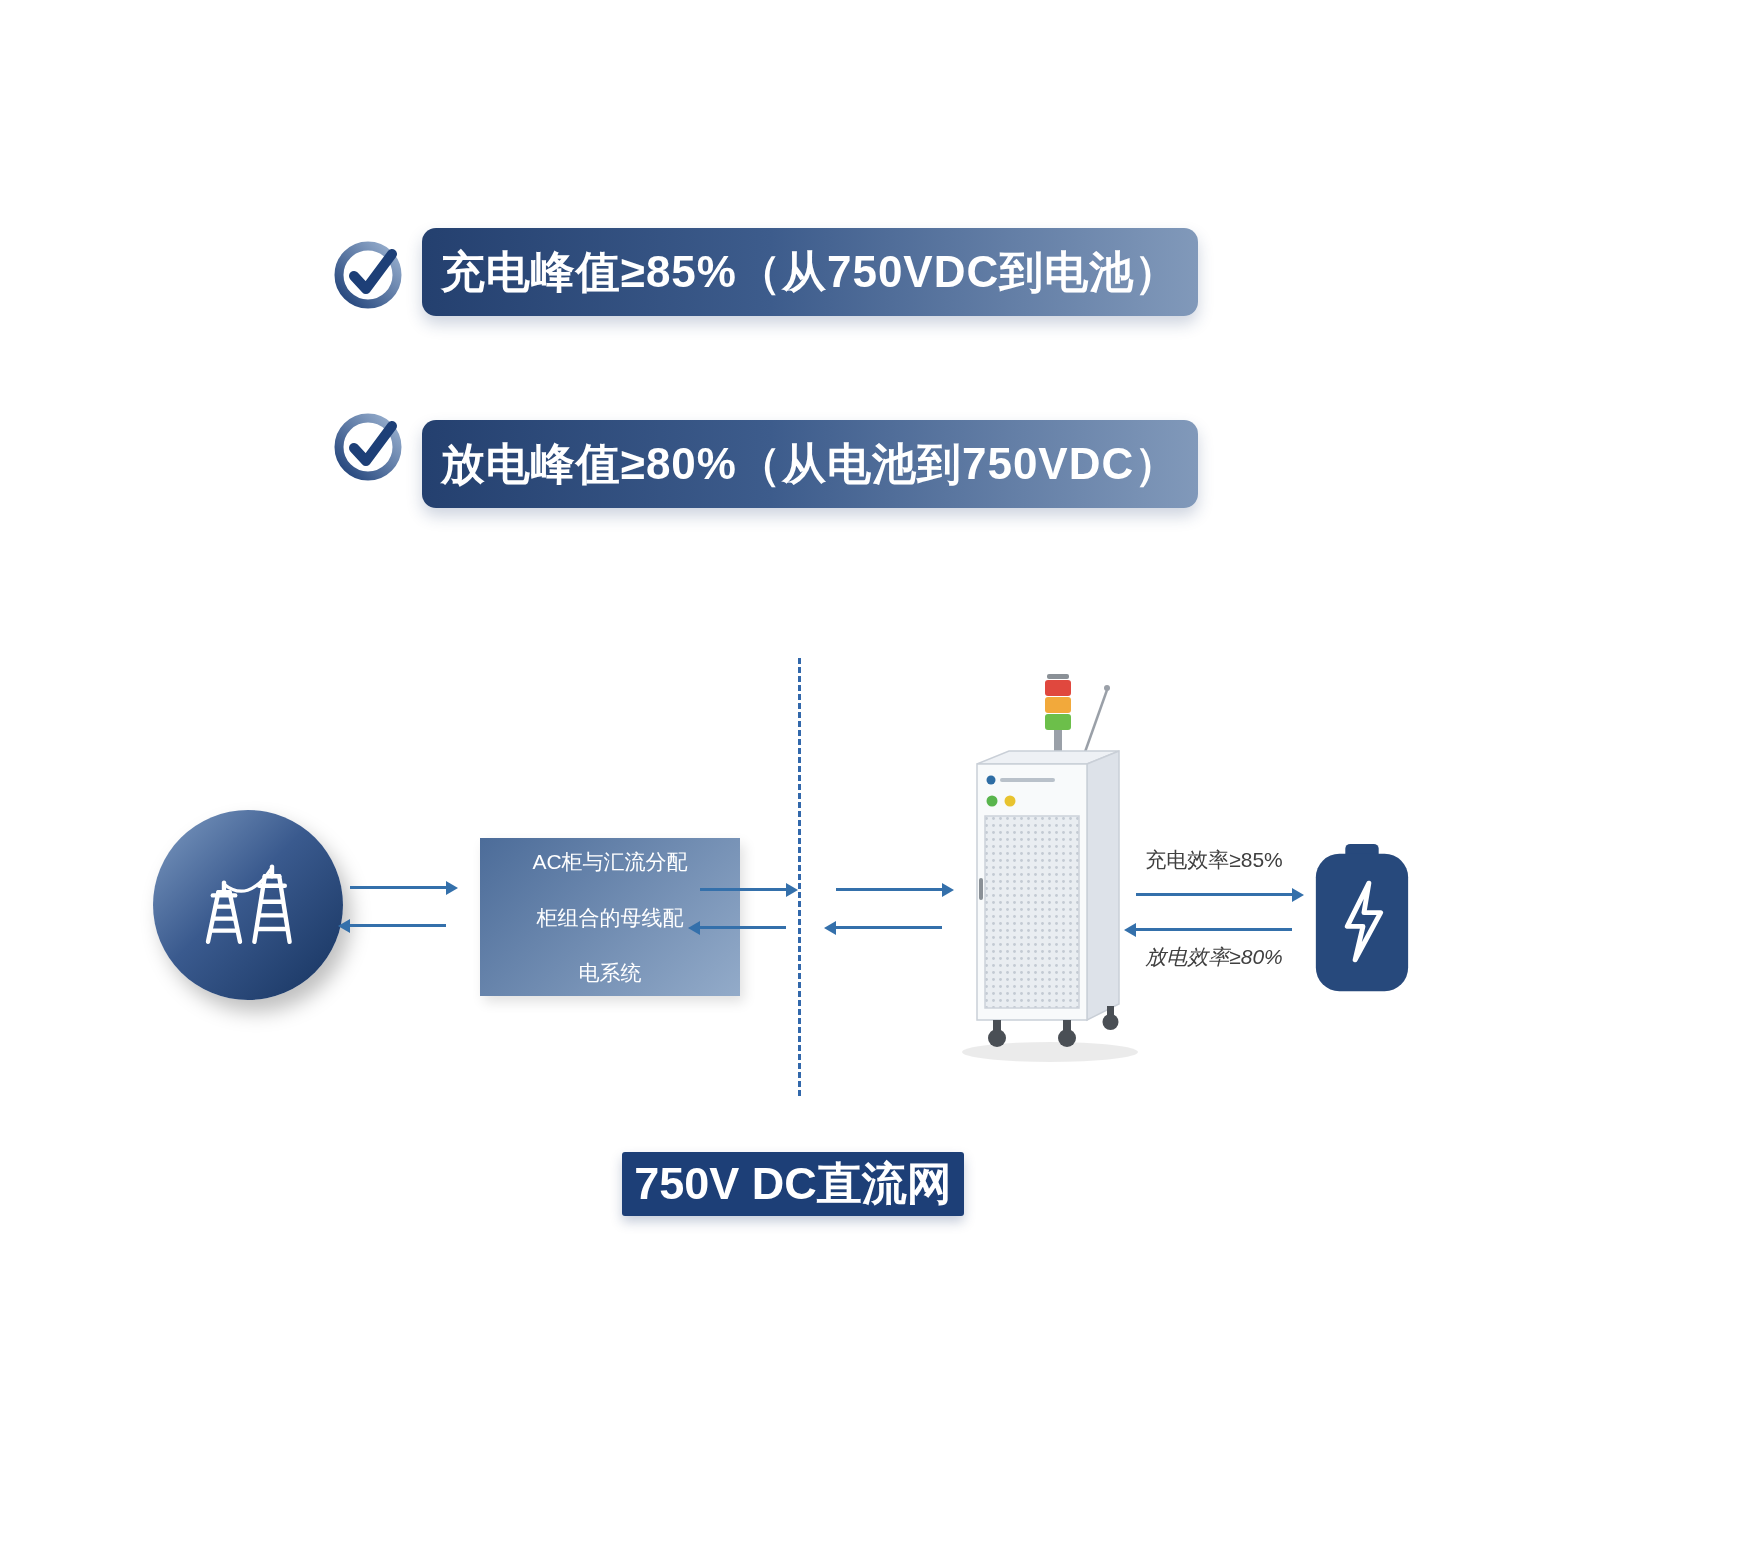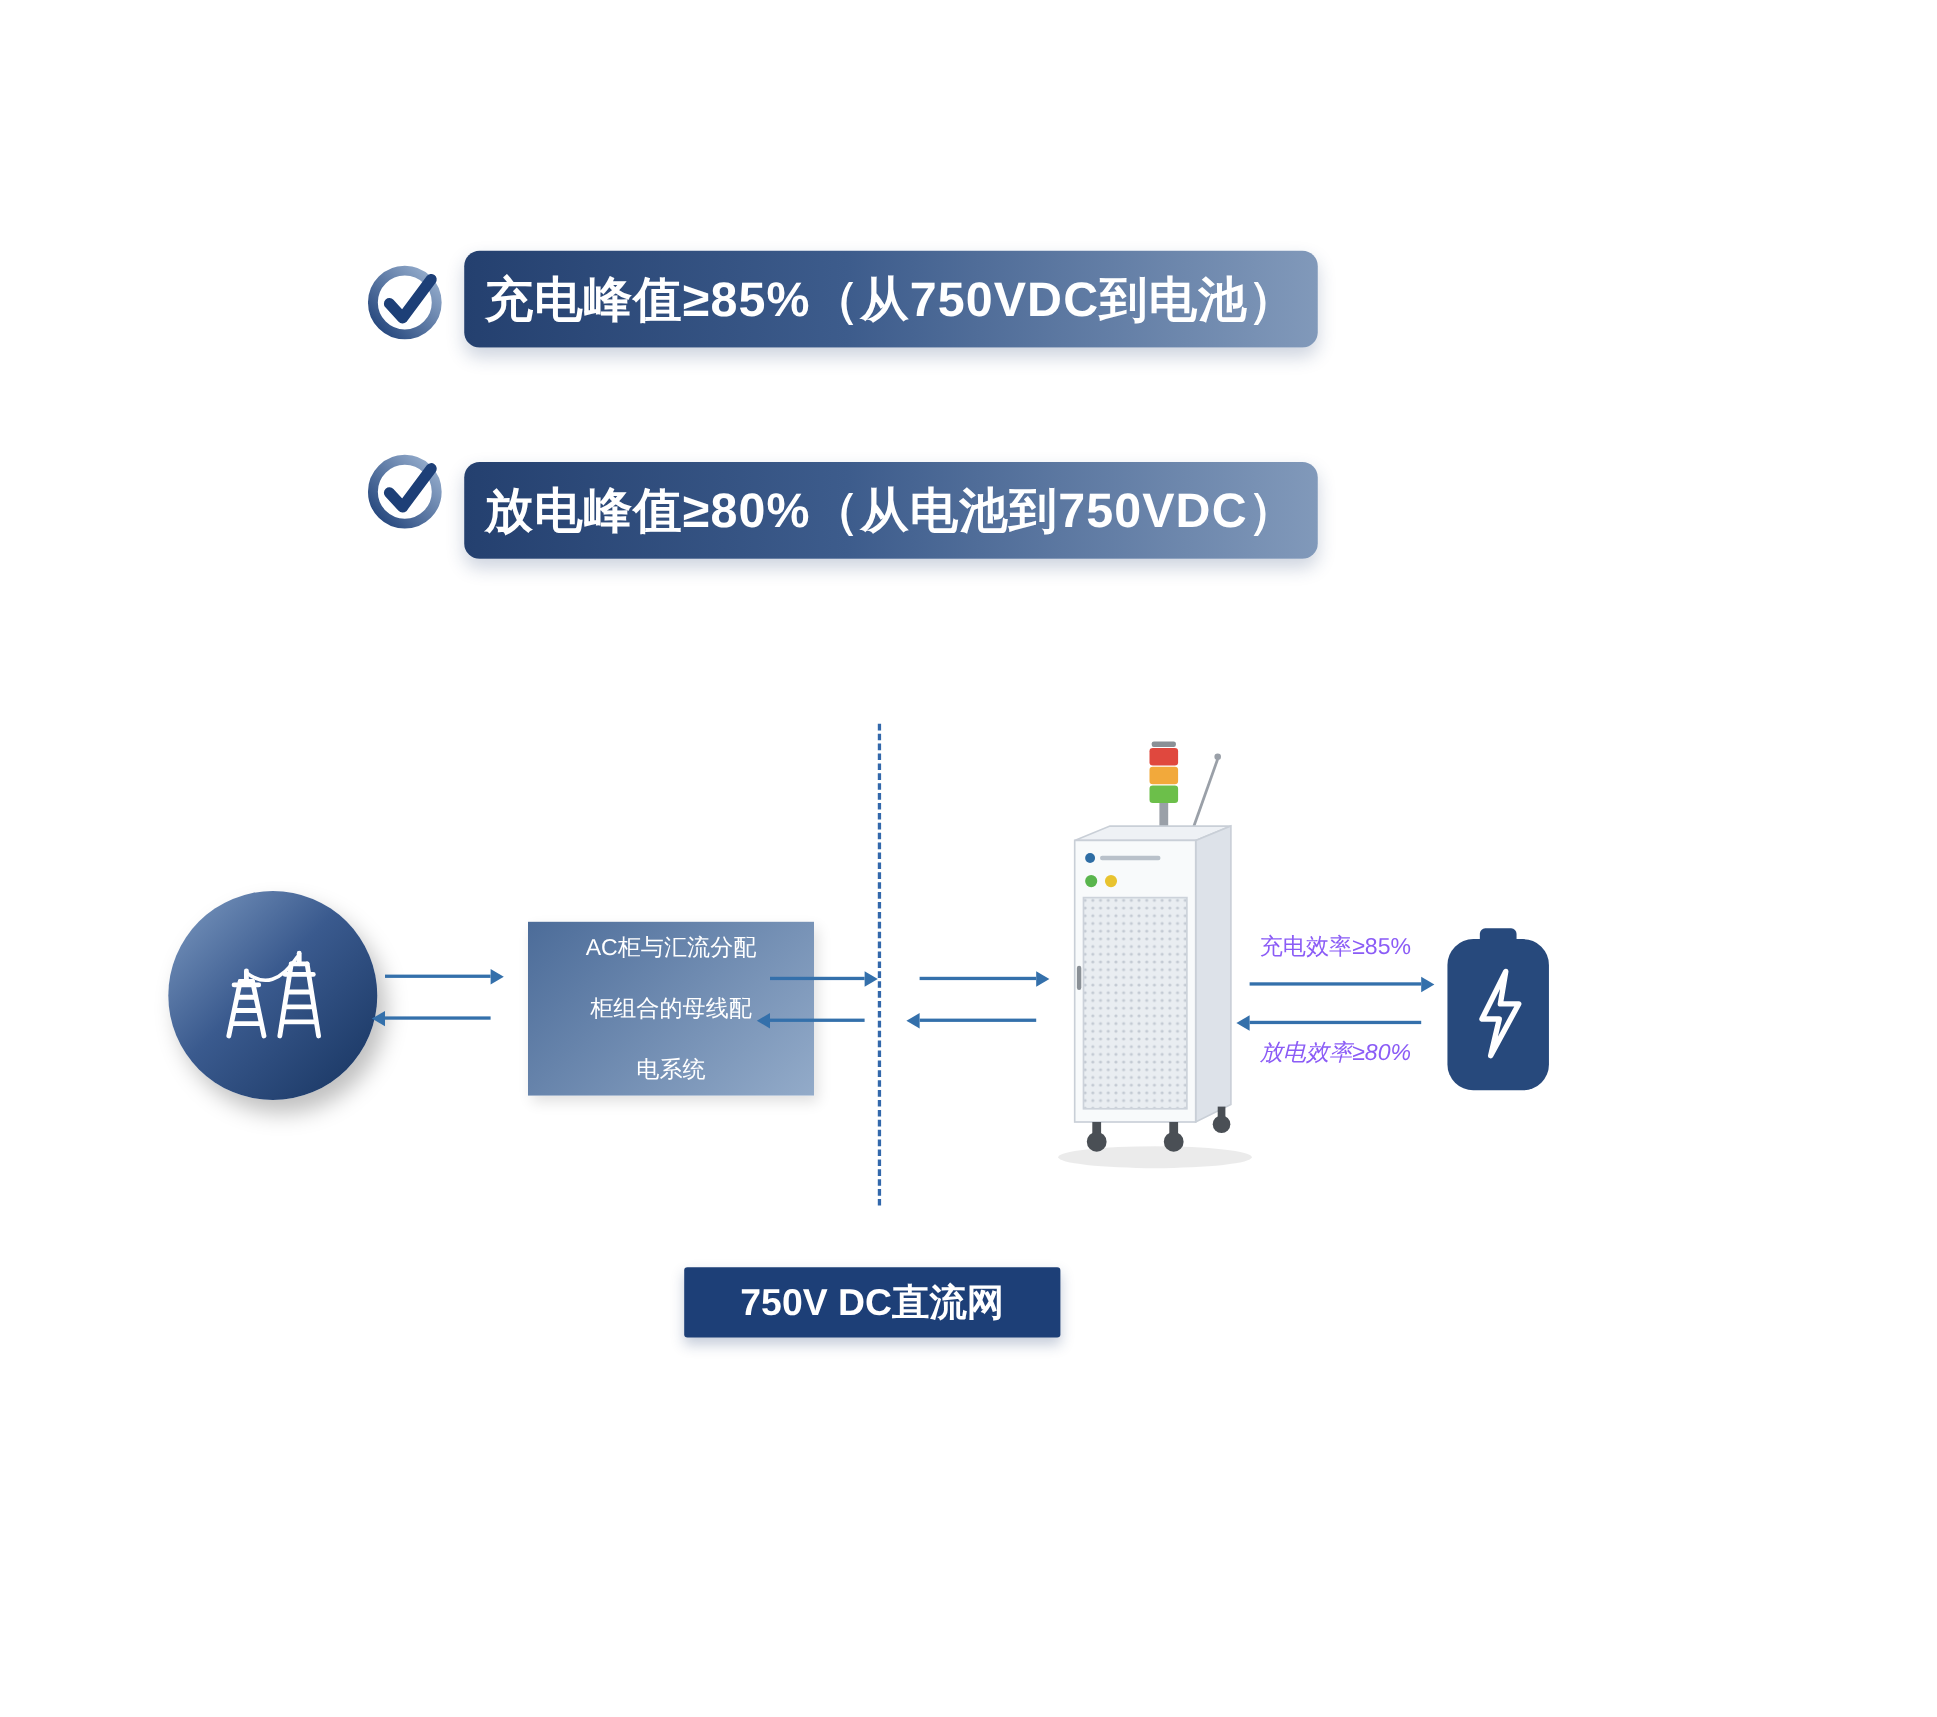--- a/index.html
+++ b/index.html
@@ -50,32 +50,32 @@
   .dist-box div { color:#ffffff; font-size:21px; line-height:47px; white-space:nowrap; }
 
   
   .divider { position:absolute; left:798px; top:658px; height:438px; width:0; border-left:3px dashed #3268ab; }
 
   
   .cabinet { position:absolute; left:955px; top:668px; width:195px; height:418px; }
   .battery { position:absolute; left:1308px; top:840px; width:108px; height:156px; }
 
   
-  .eff-label { position:absolute; width:176px; text-align:center; color:#8b5cf6; font-size:21px; white-space:nowrap; }
+  .eff-label { position:absolute; width:176px; text-align:center; color:#404040; font-size:21px; white-space:nowrap; }
   .charge-label { left:1126px; top:846px; }
   .discharge-label { left:1126px; top:943px;font-style:italic; }
 
   
   .footer-label {
     position:absolute; left:622px; top:1152px; width:342px; height:64px;
     background:#1d3f77; border-radius:3px;
     display:flex; align-items:center; justify-content:center;
     box-shadow:0 6px 12px rgba(30,60,110,.25);
   }
-  .footer-label span { color:#ffffff; font-size:34px; font-weight:700; white-space:nowrap; }
+  .footer-label span { color:#ffffff; font-size:45px; font-weight:700; white-space:nowrap; }
 </style>
 </head>
 <body>
 
 <div class="canvas">
 
   <div class="feature-row row1">
     <span class="check-icon">
       <svg viewBox="0 0 80 80">
         <defs>

